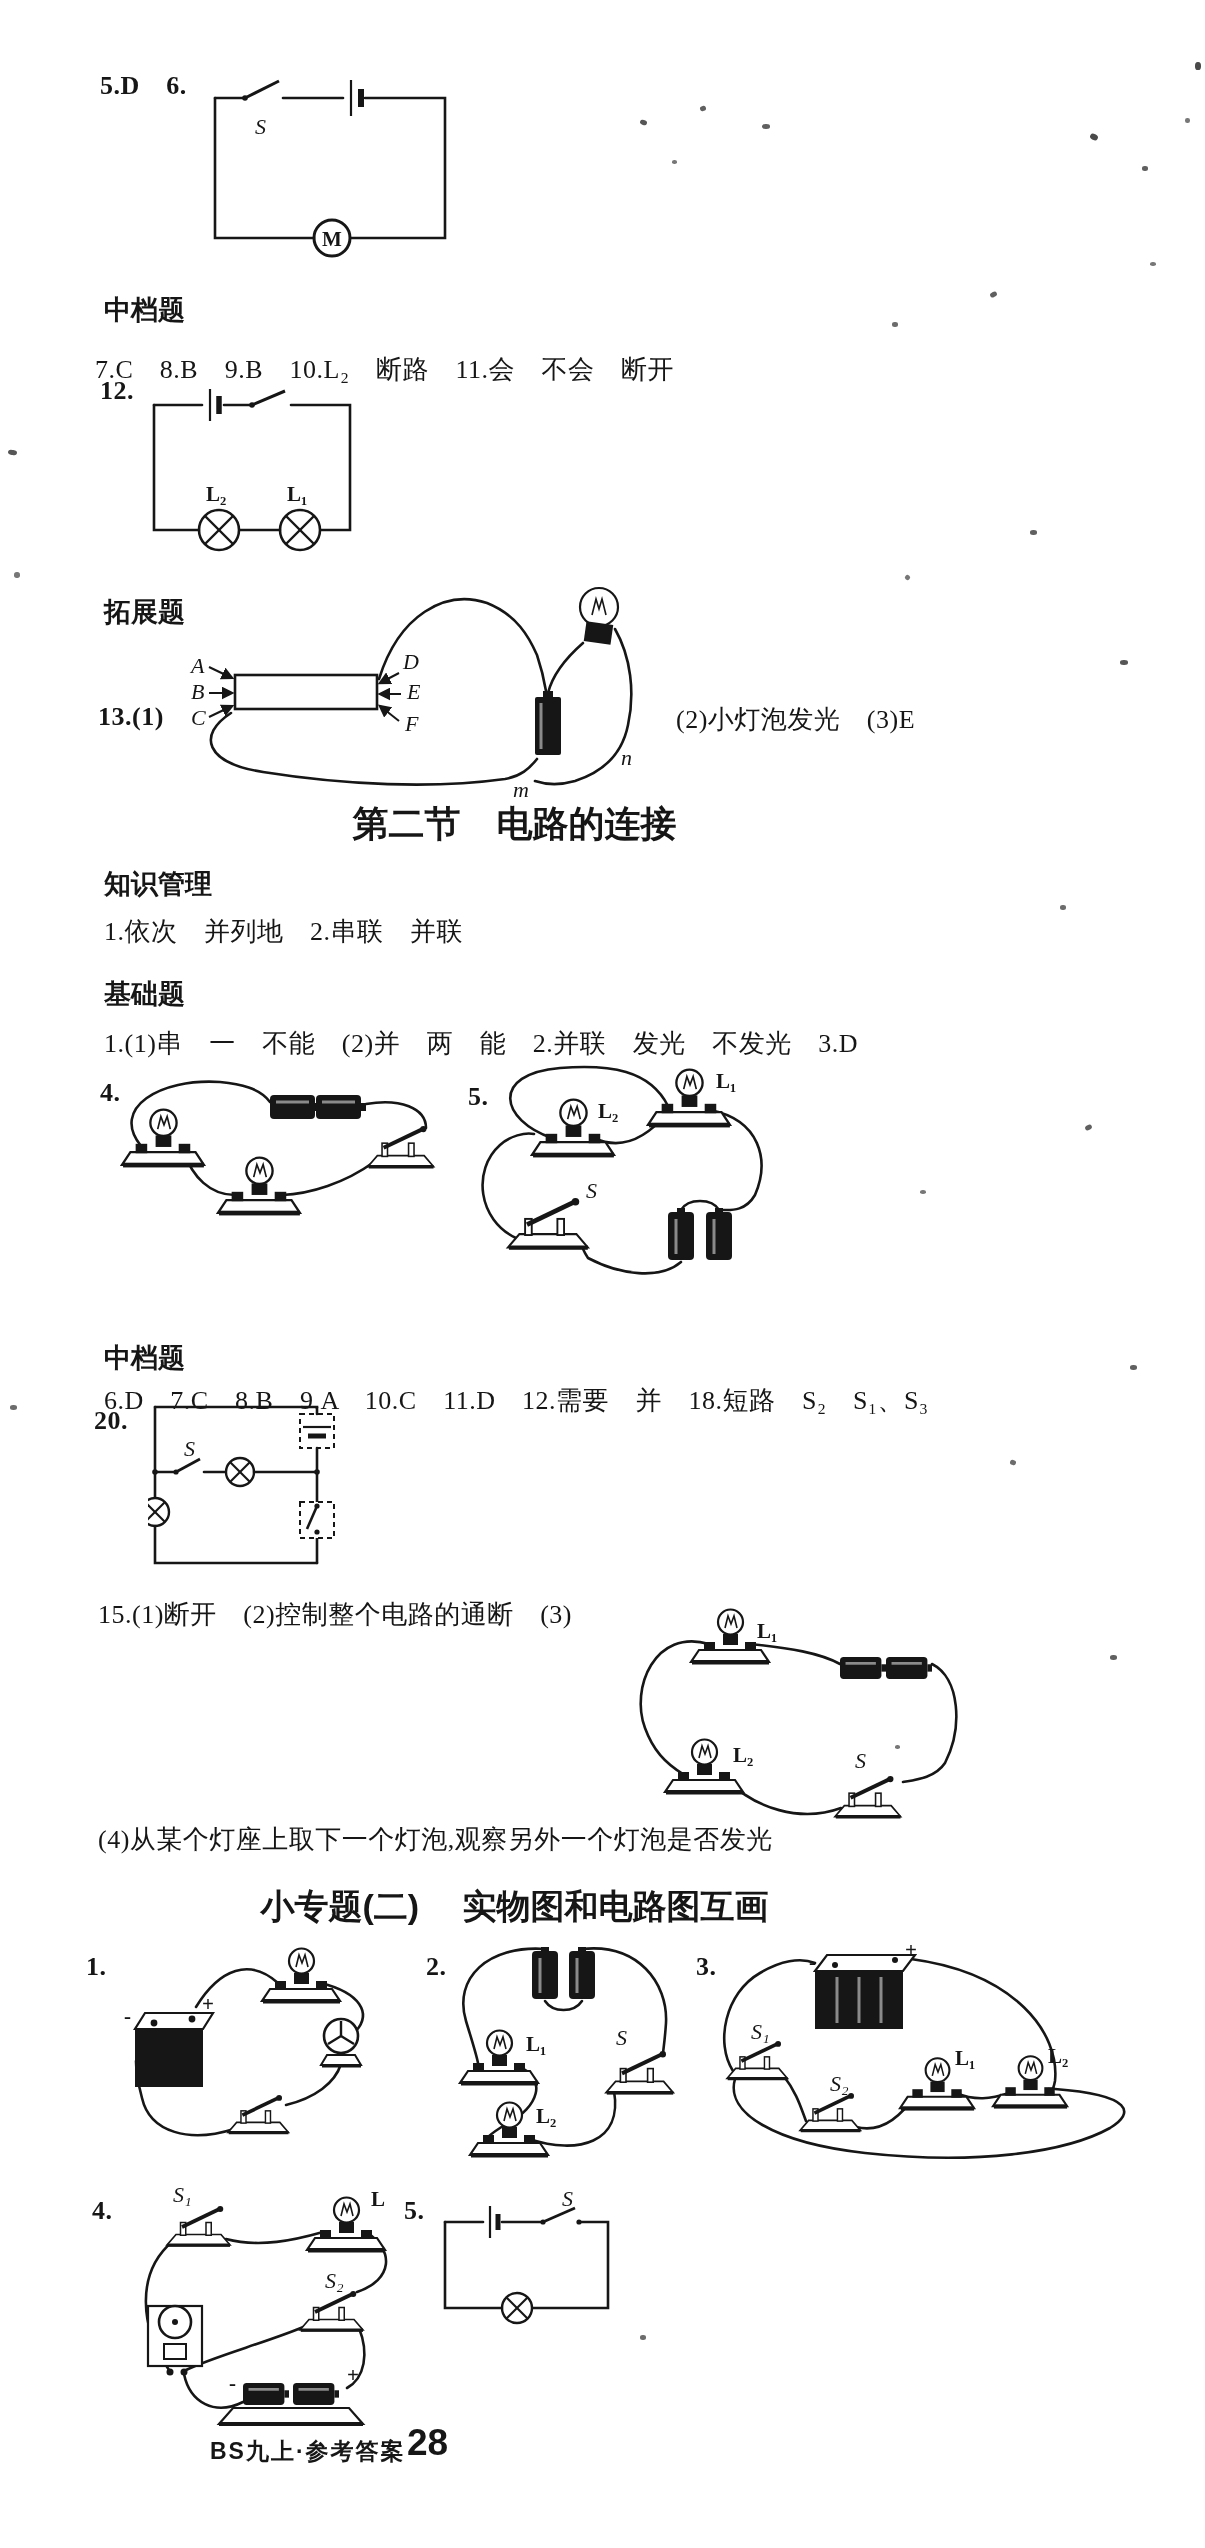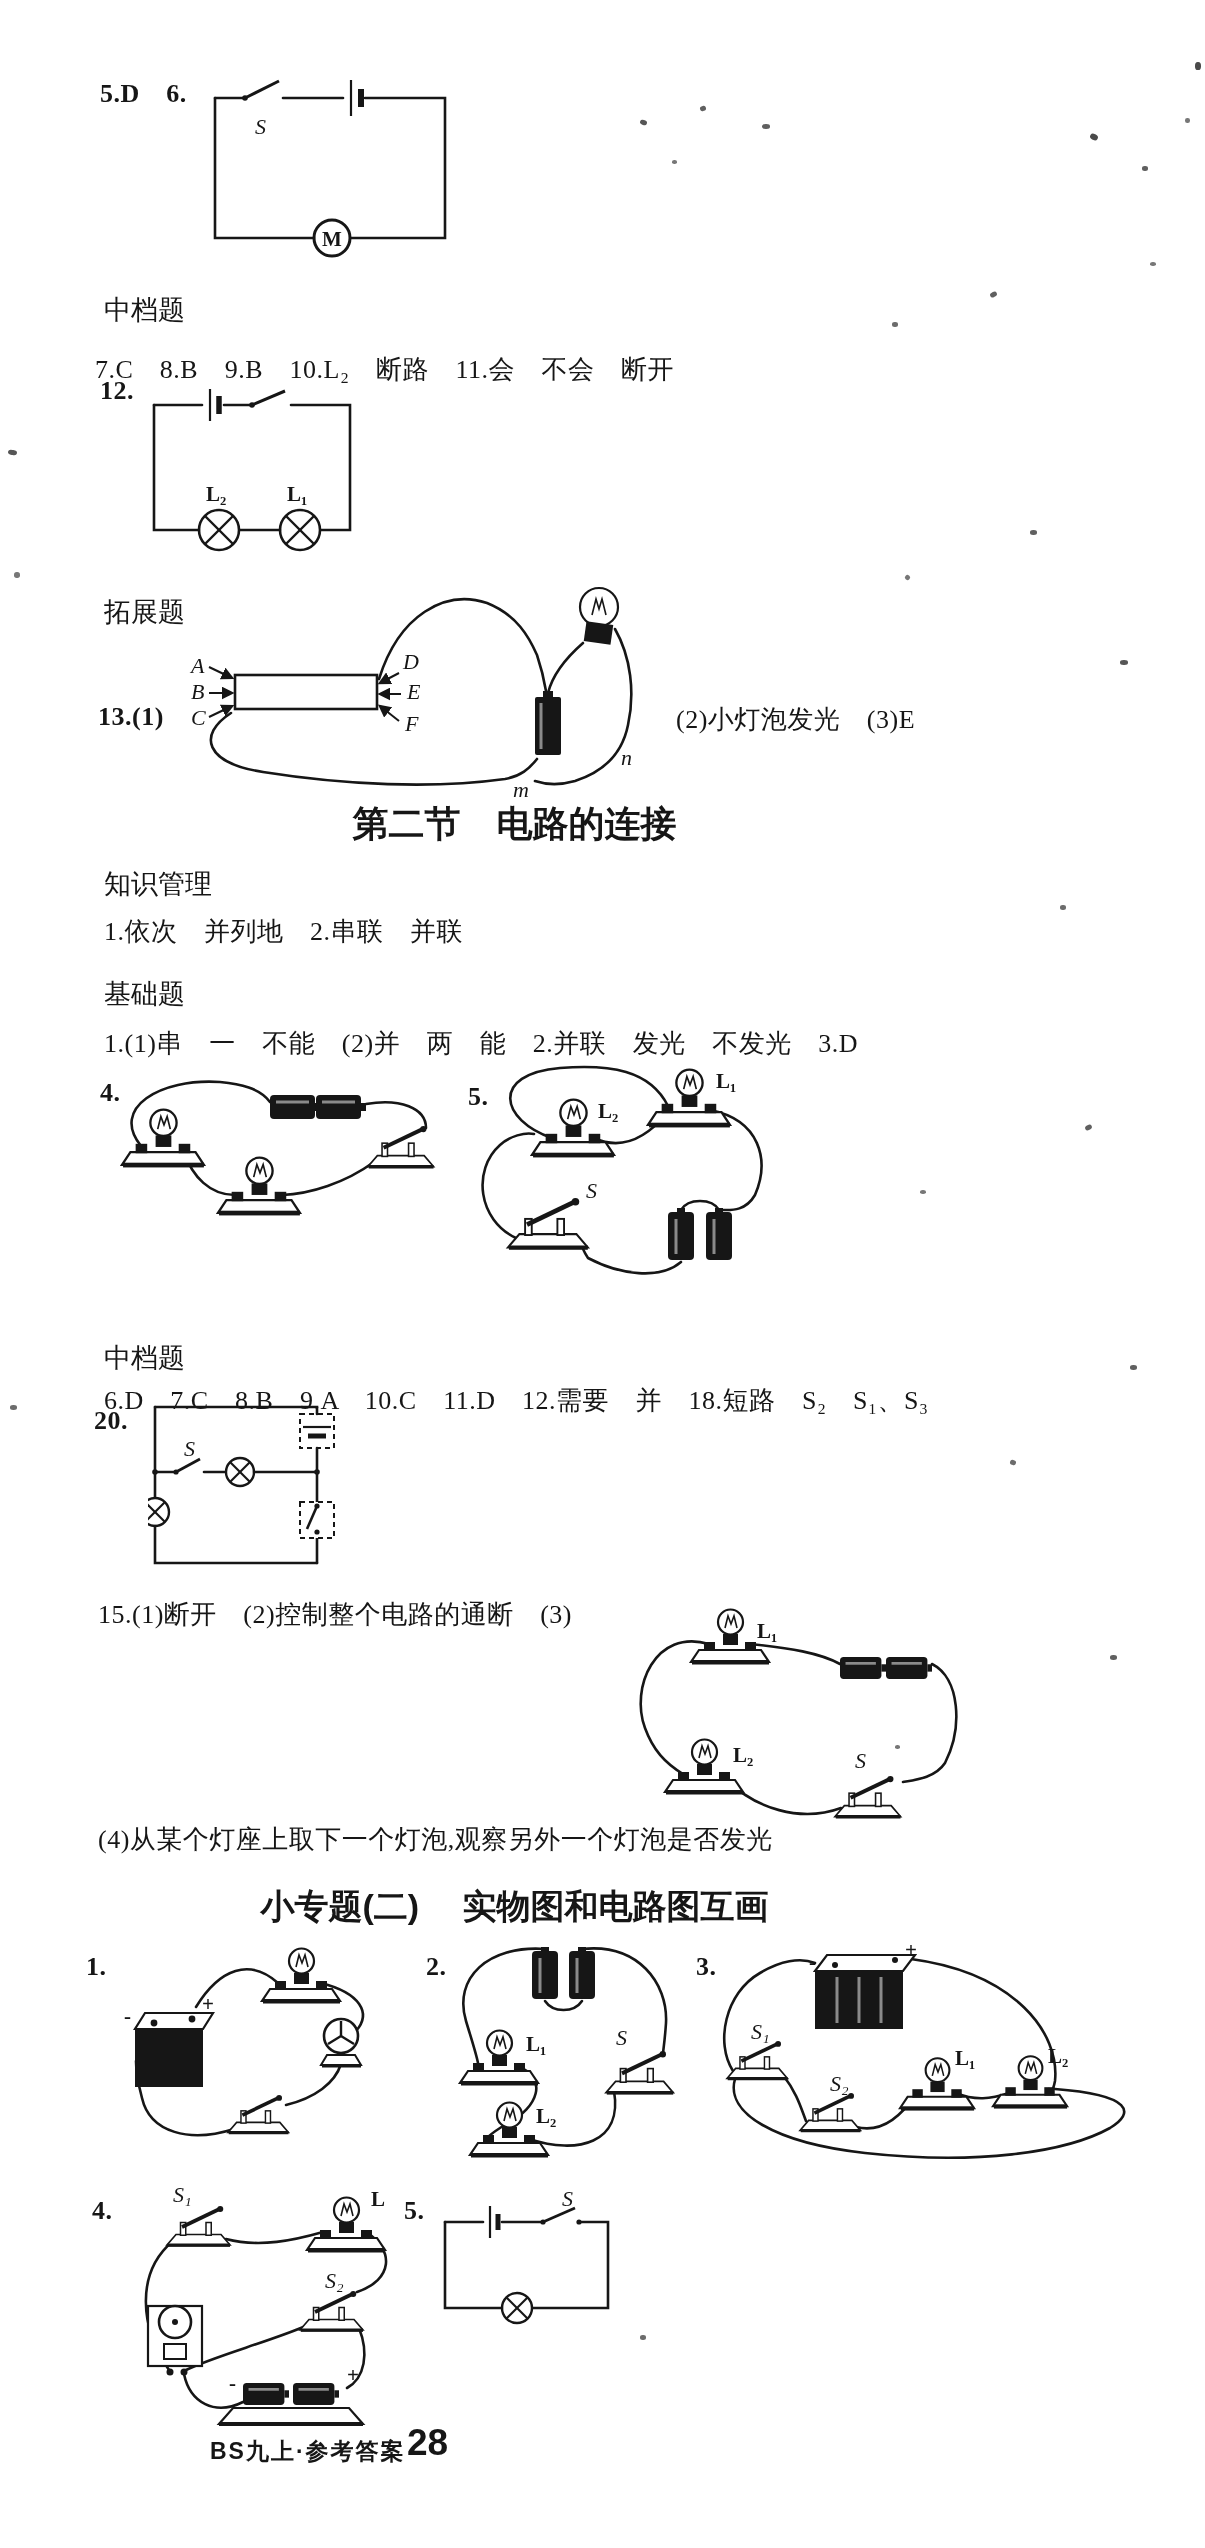--- a/index.html
+++ b/index.html
@@ -1,21 +1,21 @@
 <!DOCTYPE html>
 <html><head>
 <meta charset="utf-8">
 <style>
   html,body{margin:0;padding:0;}
   body{width:1205px;height:2548px;background:#ffffff;position:relative;overflow:hidden;
        font-family:"Liberation Serif","DejaVu Serif",serif;color:#161616;}
   .abs{position:absolute;}
   .ans{font-size:26px;letter-spacing:.5px;white-space:pre;color:#161616;}
   .qnum{font-weight:bold;font-size:26px;color:#161616;}
-  .hblk{font-family:"Liberation Sans","DejaVu Sans",sans-serif;font-weight:normal;font-size:27px;color:#161616;}
+  .hblk{font-family:"Liberation Sans","DejaVu Sans",sans-serif;font-weight:bold;font-size:27px;color:#161616;}
   .title{font-family:"Liberation Sans","DejaVu Sans",sans-serif;font-weight:bold;text-align:center;width:1029px;color:#161616;}
   .wire{fill:none;stroke:#161616;stroke-width:2.6;stroke-linecap:round;}
   text.lbl{font-family:"Liberation Serif","DejaVu Serif",serif;font-style:italic;font-size:22px;fill:#161616;}
   text.lblu{font-family:"Liberation Serif","DejaVu Serif",serif;font-size:21px;fill:#161616;font-weight:bold;}
   .speck{position:absolute;background:#1d1d1d;border-radius:45%;}
   .footer-imprint{font-family:"Liberation Sans","DejaVu Sans",sans-serif;font-weight:bold;font-size:23px;letter-spacing:2px;}
   .footer-page{font-family:"Liberation Sans","DejaVu Sans",sans-serif;font-weight:600;font-size:37px;}
 </style>
 </head>
 <body>
@@ -48,21 +48,21 @@
       <line x1="8" y1="11" x2="8" y2="46" stroke="#8a8a8a" stroke-width="3"></line>
     </g>
     <g id="g-cellh">
       <rect x="0" y="1" width="45" height="24" rx="4" fill="#161616"></rect>
       <rect x="45" y="9" width="5" height="8" fill="#161616"></rect>
       <line x1="6" y1="8" x2="39" y2="8" stroke="#8a8a8a" stroke-width="3"></line>
     </g>
   </defs>
 </svg>
 
-<div class="abs ans qnum" style="left:100px;top:76px;">5.D　6.</div>
+<div class="abs ans qnum" style="left:100px;top:68px;">5.D　6.</div>
 
 <svg class="abs" style="left:213px;top:68px;" width="240" height="195" viewBox="0 0 240 195">
   <path class="wire" d="M2,30 H32"></path>
   <circle cx="32" cy="30" r="2.8" fill="#161616"></circle>
   <line x1="32" y1="30" x2="66" y2="13" stroke="#161616" stroke-width="3"></line>
   <path class="wire" d="M70,30 H130"></path>
   <line x1="138" y1="12" x2="138" y2="48" stroke="#161616" stroke-width="2.2"></line>
   <line x1="148" y1="21" x2="148" y2="39" stroke="#161616" stroke-width="6"></line>
   <path class="wire" d="M152,30 H232 V170 H137"></path>
   <circle cx="119" cy="170" r="18" fill="#fff" stroke="#161616" stroke-width="3"></circle>

